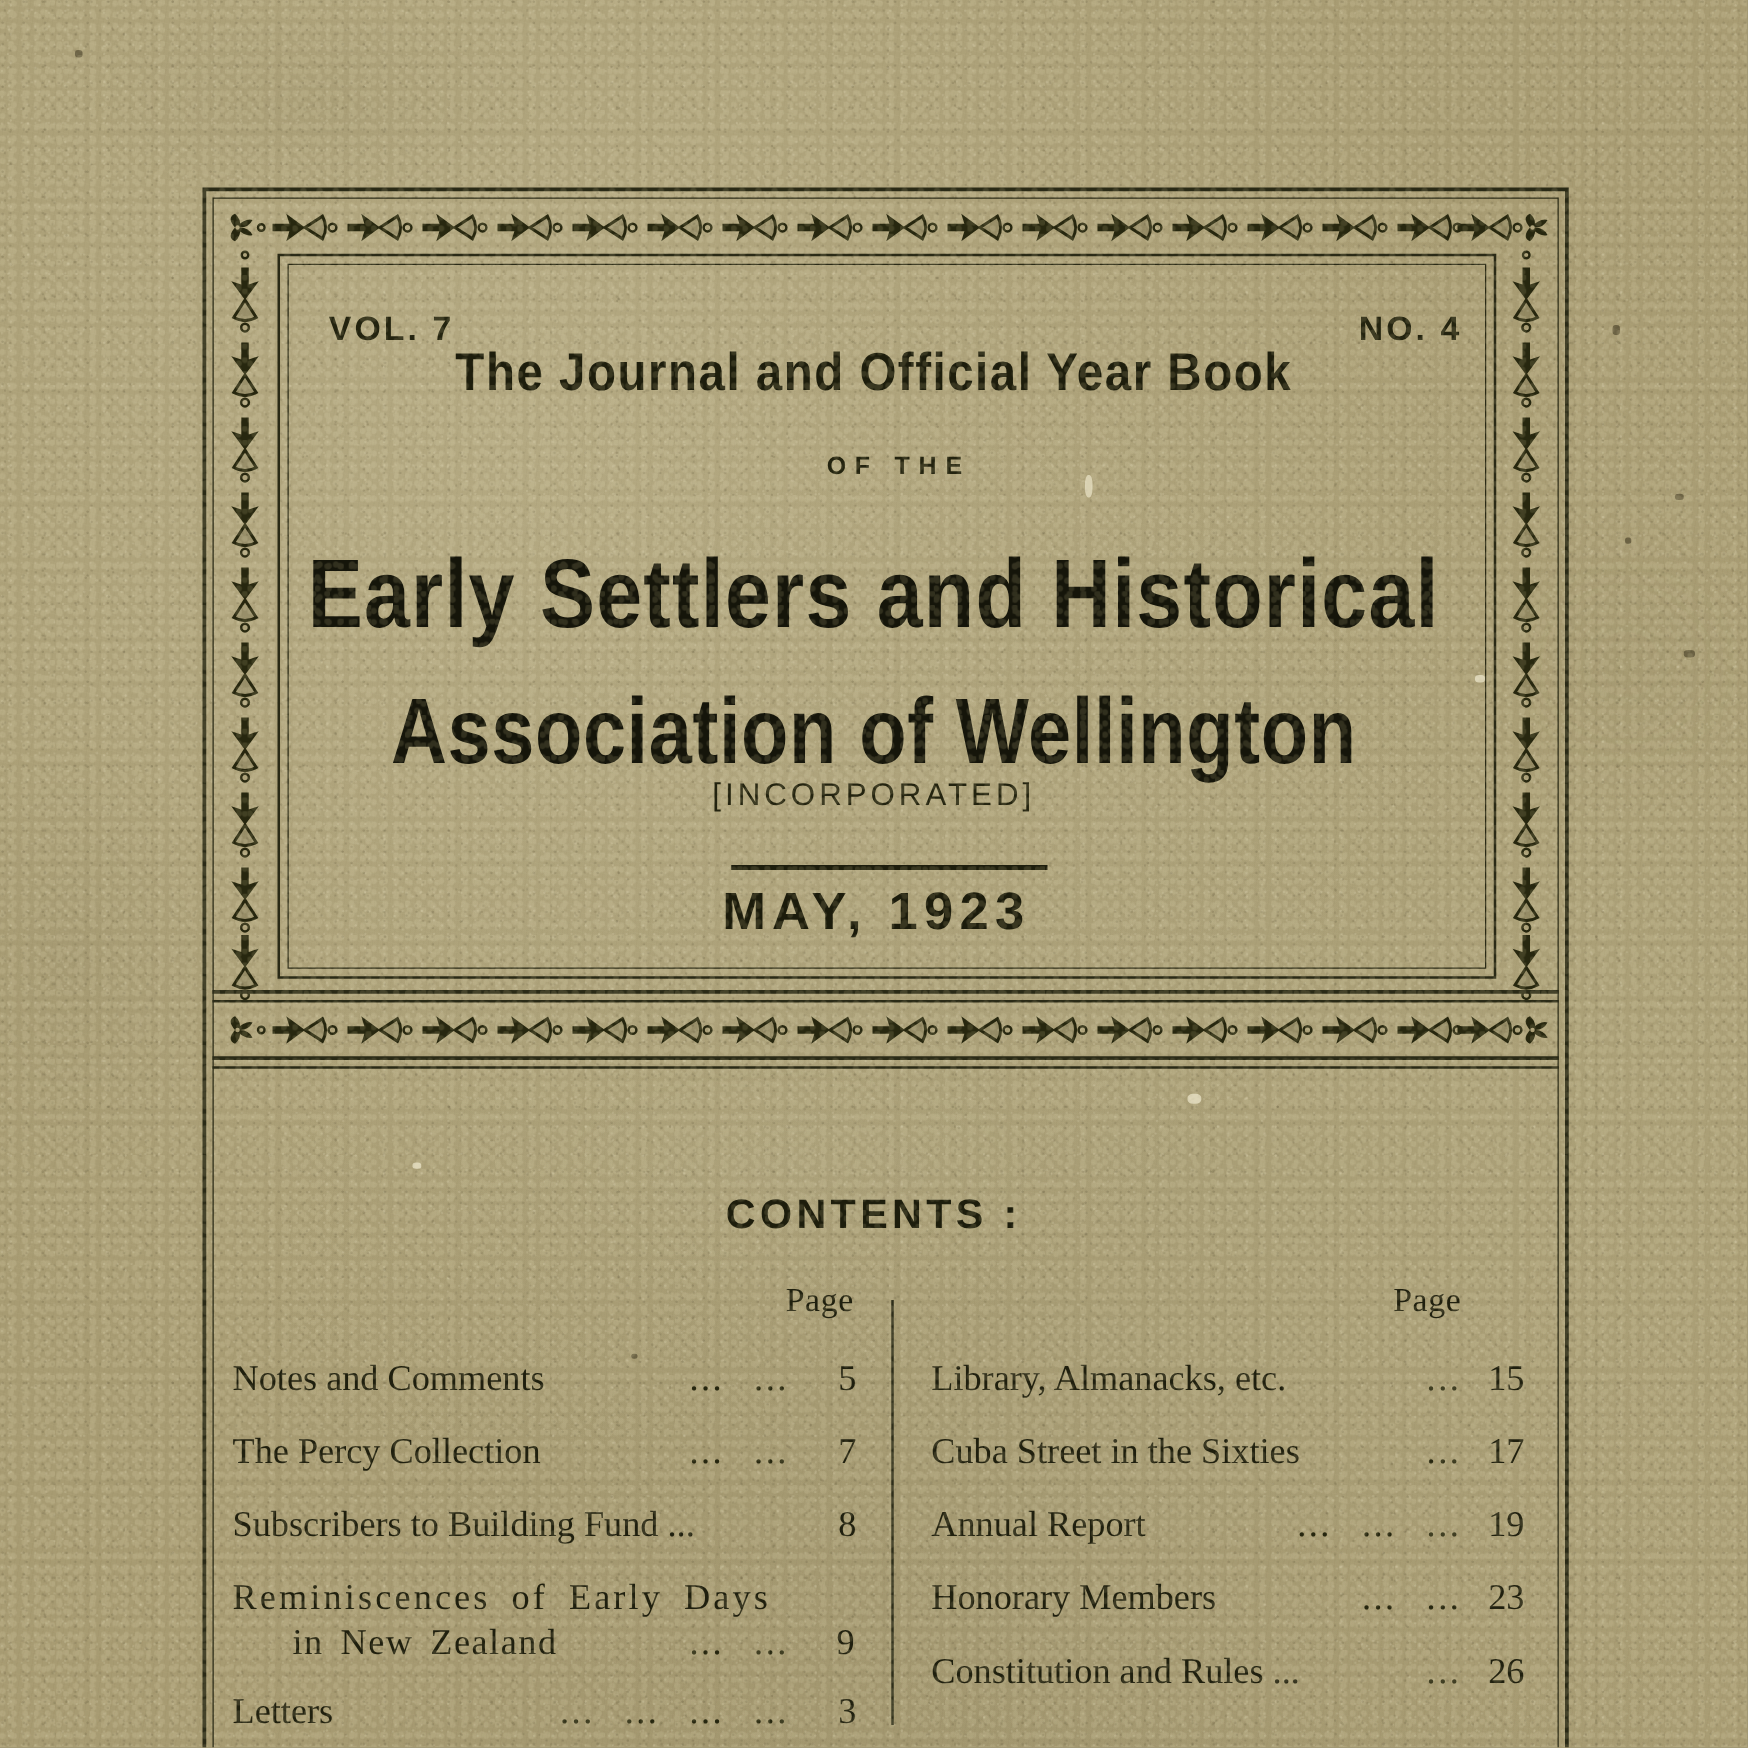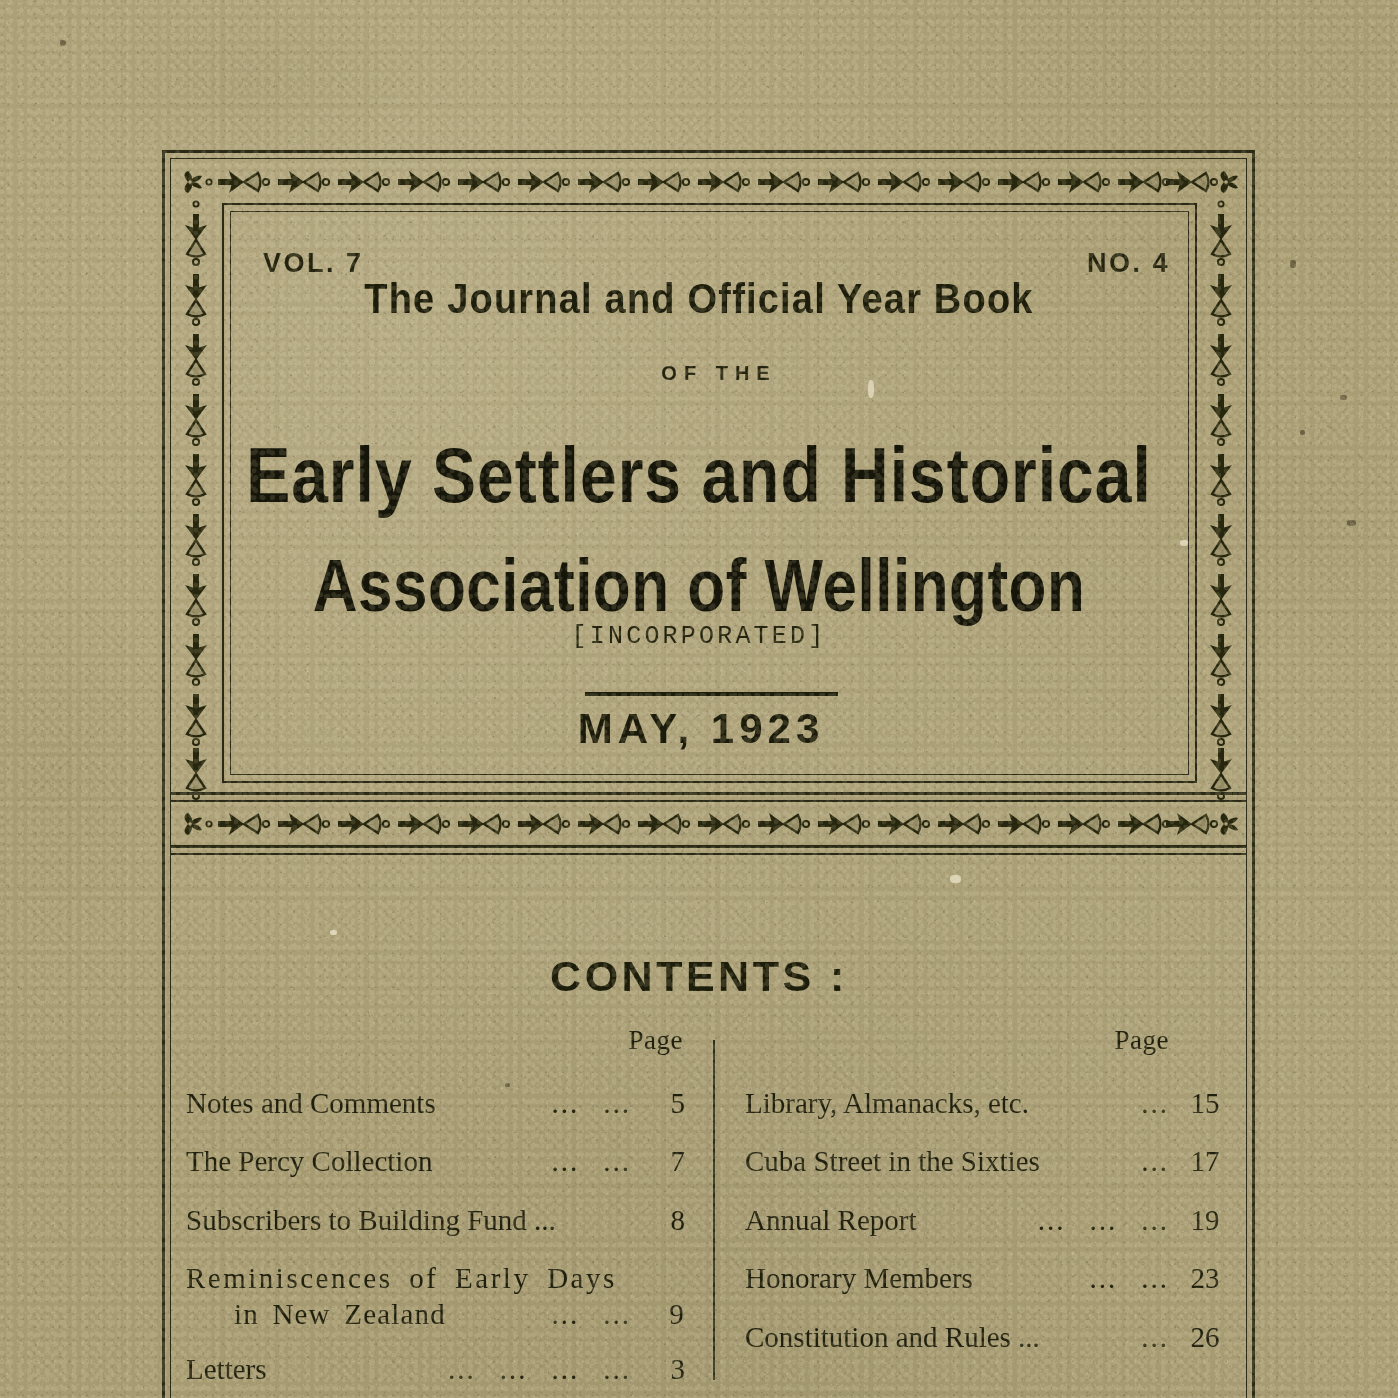--- a/index.html
+++ b/index.html
@@ -204,21 +204,21 @@
     letter-spacing: 0.5px;
     transform: scaleY(1.20);
     transform-origin: center top;
   }
 
   #incorporated {
     position: absolute;
     left: 0; right: 0;
     top: 622px;
     text-align: center;
-    font-family: Liberation Mono, monospace;
+    font-family: Liberation Sans, sans-serif;
     font-weight: normal;
     font-size: 25px;
     letter-spacing: 3.2px;
     color: #23230f;
   }
 
   #date-rule {
     position: absolute;
     left: 585px;
     top: 692px;
@@ -240,21 +240,21 @@
   }
 
   
   #contents-heading {
     position: absolute;
     left: 0; right: 0;
     top: 952px;
     text-align: center;
     font-family: "Liberation Sans", "DejaVu Sans", sans-serif;
     font-weight: bold;
-    font-size: 43px;
+    font-size: 33px;
     letter-spacing: 3.5px;
     color: #1d1d0c;
   }
 
   #toc {
     position: absolute;
     left: 186px;
     top: 1025px;
     width: 1045px;
     display: flex;

